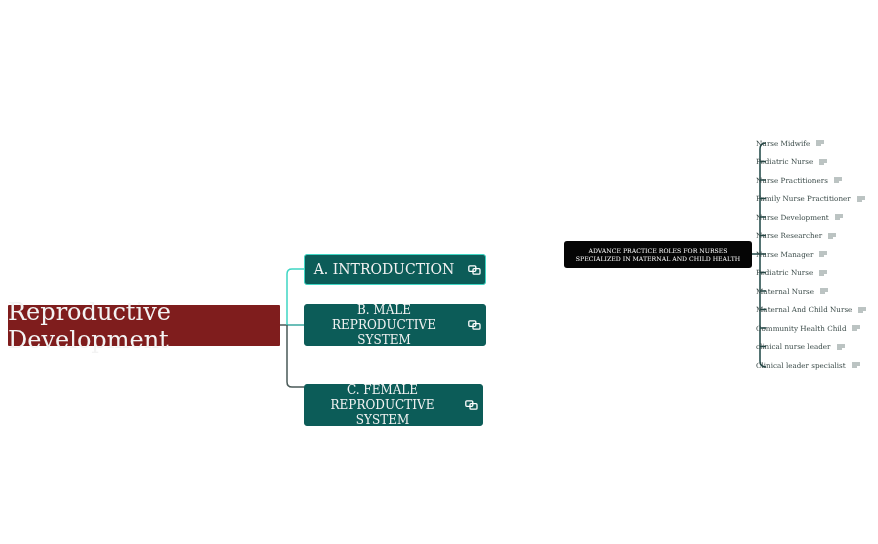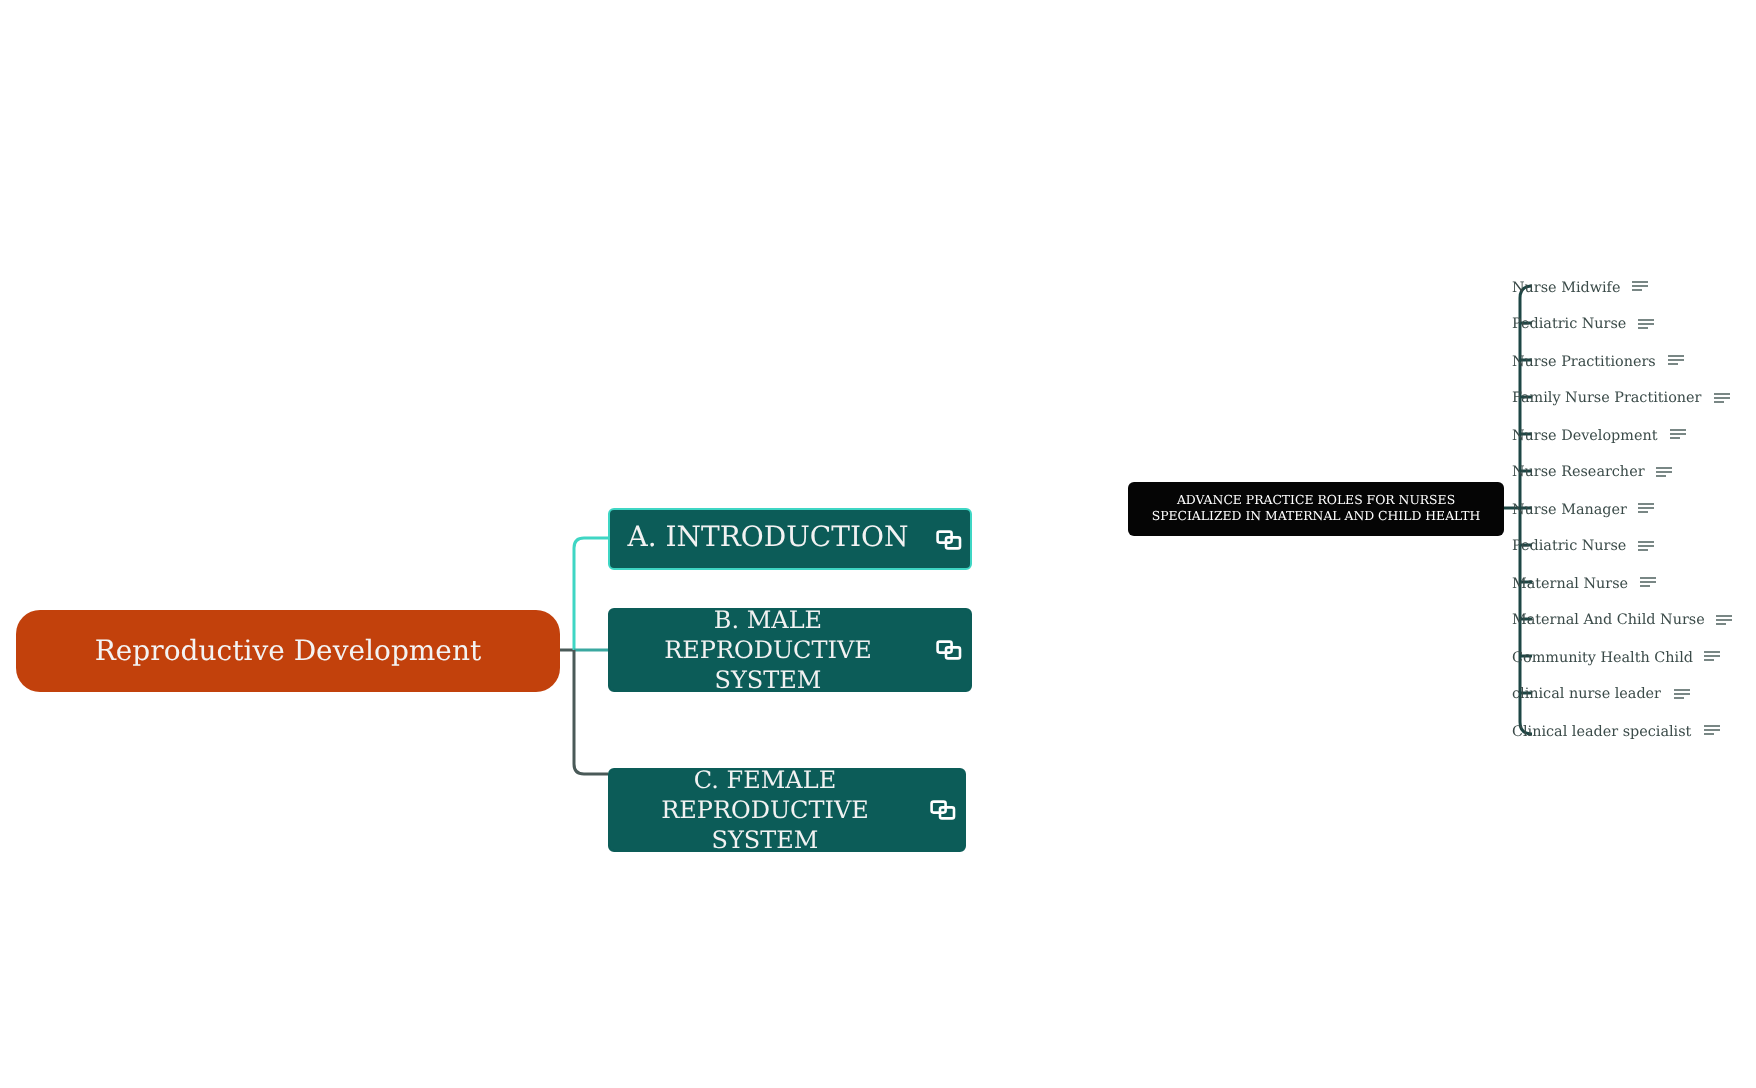--- a/index.html
+++ b/index.html
@@ -3,23 +3,23 @@
 <meta charset="utf-8">
 <style>
   html, body { margin:0; padding:0; }
   body {
     width:878px; height:544px; background:#ffffff; position:relative; overflow:hidden;
     font-family:"DejaVu Serif", serif;
   }
   .abs { position:absolute; }
   .root-node {
     left:8px; top:305px; width:272px; height:41px;
-    background:#c2410c; border-radius:12px; color:#f3f3f3;
+    background:#7f1d1d; border-radius:1px; color:#f3f3f3;
     display:flex; align-items:center; justify-content:center;
-    font-size:14px; box-sizing:border-box;
+    font-size:24px; box-sizing:border-box;
   }
   .branch {
     background:#0c5c58; border-radius:3px; color:#f2f2f2;
     box-sizing:border-box; display:flex; align-items:center;
     font-size:12px; text-align:center; line-height:15px;
   }
   .branch.selected { border:1.5px solid #3fd6c4; }
   .branch.plain { border:1.5px solid #0c5c58; }
   .branch .label { flex:1; padding:0 4px; }
   .branch .icon { width:22px; display:flex; justify-content:center; align-items:center; }

